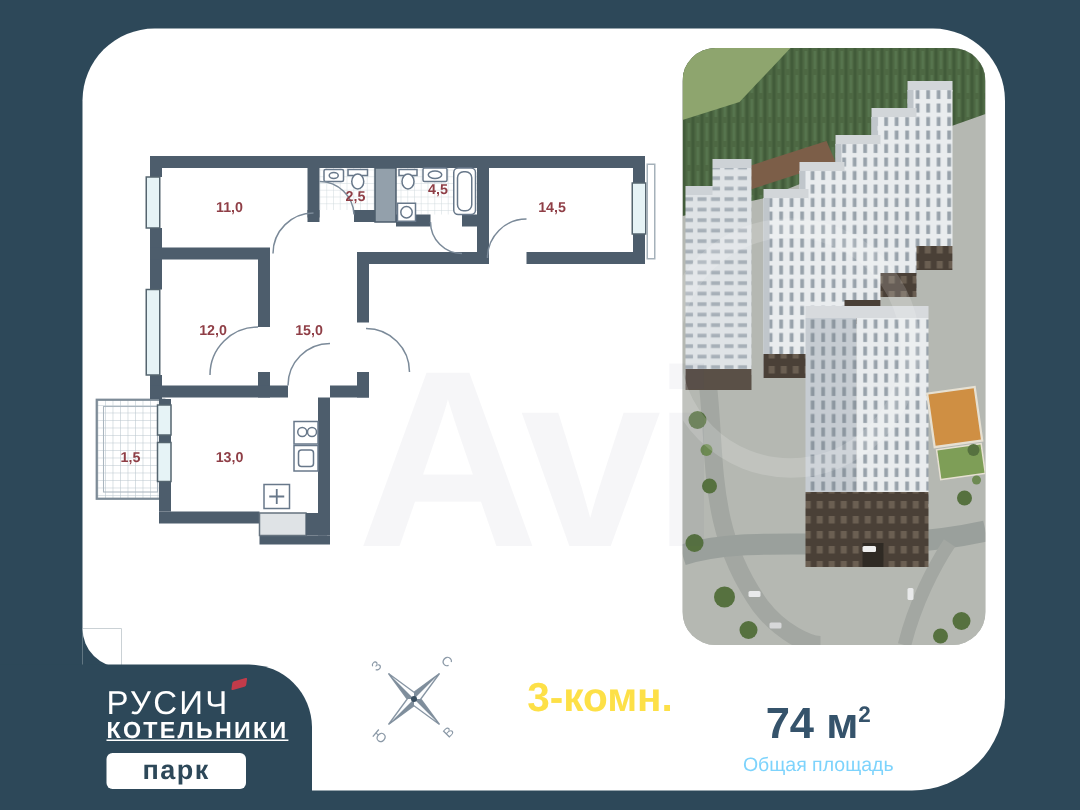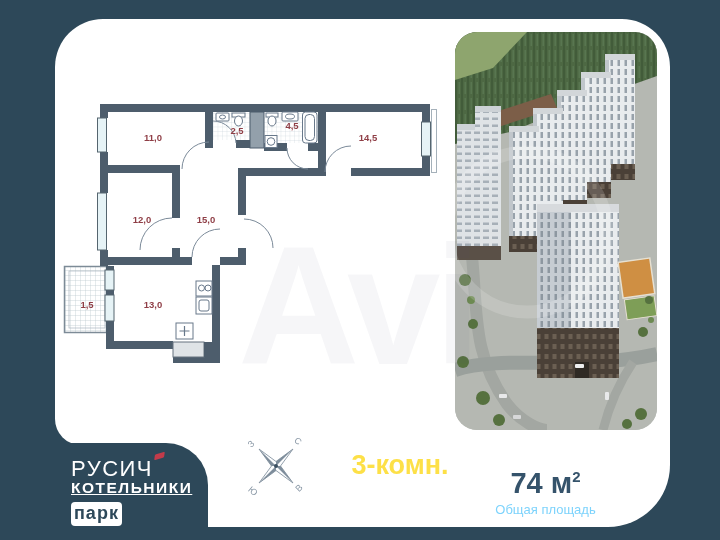--- a/index.html
+++ b/index.html
@@ -17,21 +17,21 @@
   .plan{position:absolute;left:60px;top:95px;}
   .watermark{position:absolute;left:238px;top:178px;font-size:168px;font-weight:bold;
         color:rgba(70,85,110,0.05);letter-spacing:-6px;pointer-events:none;z-index:2;margin-top:32px;}
   .compass{position:absolute;left:236px;top:426px;}
   .logo{position:absolute;left:71px;top:458px;color:#ffffff;line-height:1;}
   .logo-line1{font-size:22px;font-weight:normal;letter-spacing:1.5px;position:relative;display:inline-block;}
   .logo-flag{position:absolute;right:-11px;top:-5px;width:9px;height:6px;background:#c23b4a;
         transform:skewX(-25deg) rotate(-18deg);border-radius:1px;}
   .logo-line2{font-size:15.5px;font-weight:bold;letter-spacing:1.5px;margin-top:0;text-decoration:underline;}
   .logo-badge{display:inline-block;margin-top:6px;background:#ffffff;color:#2d4859;
-        font-weight:bold;font-size:18px;padding:2px 3px 4px;border-radius:4px;letter-spacing:1px;}
+        font-weight:bold;font-size:18px;padding:2px 24px 4px;border-radius:4px;letter-spacing:1px;}
   .rooms-label{position:absolute;left:345px;top:450px;width:110px;text-align:center;
         font-size:27px;font-weight:600;color:#fde047;}
   .area-block{position:absolute;left:483px;top:455px;width:125px;text-align:center;color:#35536b;margin-top:12px;}
   .area-main{font-size:29px;font-weight:600;}
   .area-main sup{font-size:15px;}
   .area-caption{font-size:13px;color:#7dd3fc;margin-top:2px;}
   .w{fill:#4d5d6c;}
   .g{fill:#e6f3f6;stroke:#55656f;stroke-width:1;}
   .fx{stroke:#68788a;stroke-width:1;fill:#ffffff;}
   .arc{stroke:#7b8a99;stroke-width:1;fill:none;}

